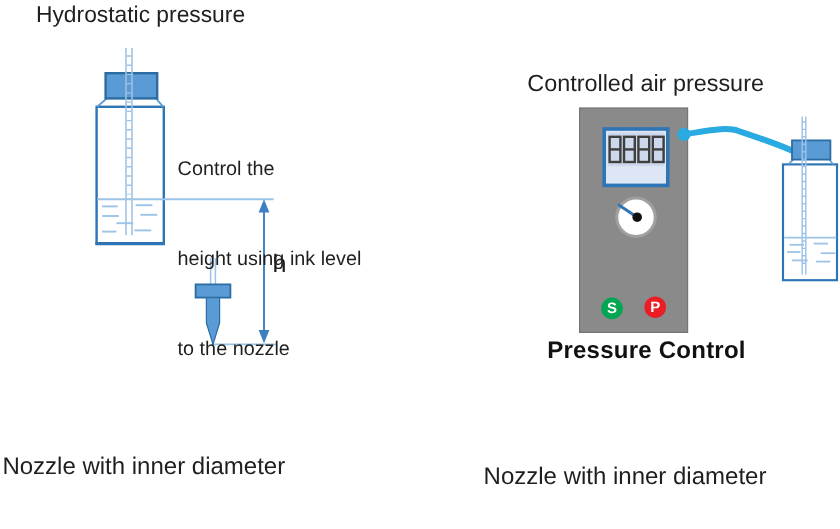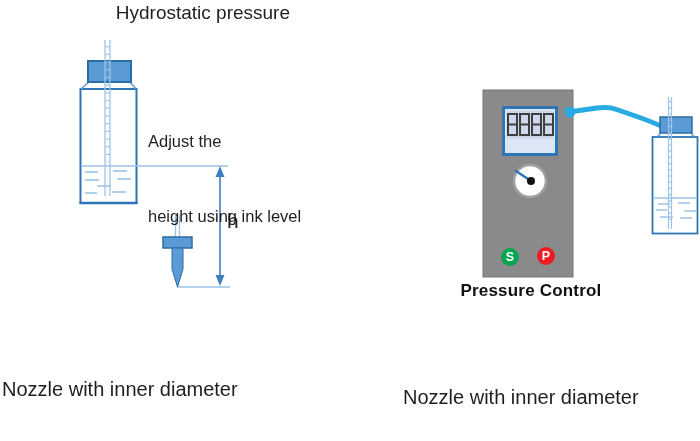--- a/index.html
+++ b/index.html
@@ -3,28 +3,28 @@
 <meta charset="utf-8">
 <style>
   html,body{margin:0;padding:0;background:#fff;}
   .canvas{
     position:relative;width:700px;height:441px;background:#ffffff;
     font-family:"Liberation Sans","DejaVu Sans",sans-serif;color:#1f1f1f;
     overflow:hidden;
   }
   .art{position:absolute;left:0;top:0;width:700px;height:441px;z-index:1;}
   .txt{position:absolute;z-index:2;white-space:pre;}
-  .title-left{left:30px;top:2px;width:260px;text-align:right;font-size:19px;}
+  .title-left{left:30px;top:2px;width:260px;text-align:left;font-size:19px;}
   .title-right{left:398px;top:0px;width:280px;text-align:center;font-size:19.5px;line-height:28px;}
   .annotation{left:148px;top:79px;font-size:16.5px;line-height:25px;}
   .h-label{left:227px;top:209px;font-size:21px;}
   .caption-left{left:2px;top:317px;font-size:20px;line-height:29px;}
   .caption-right{left:403px;top:325px;font-size:20px;line-height:29px;}
   .pressure-label{left:456px;top:281px;width:150px;text-align:center;
-    font-size:17px;font-weight:bold;color:#111;letter-spacing:0.2px;}
+    font-size:20px;font-weight:bold;color:#111;letter-spacing:0.2px;}
   .btn{
     position:absolute;z-index:2;width:18px;height:18px;border-radius:50%;
     display:flex;align-items:center;justify-content:center;
     color:#fff;font-size:12.5px;font-weight:bold;line-height:1;
   }
   .btn-s{left:501px;top:248px;background:#00A651;}
   .btn-p{left:537px;top:247px;background:#EC1C24;}
 </style>
 </head>
 <body>
@@ -106,25 +106,27 @@
         <line x1="684" y1="211" x2="696" y2="211"></line>
         <line x1="660" y1="217" x2="673" y2="217"></line>
         <line x1="680" y1="218" x2="692" y2="218"></line>
       </g>
     </g>
   </svg>
 
   <div class="txt title-left">Hydrostatic pressure</div>
 
   <div class="txt title-right">
+    <div>Controlled air pressure</div>
   </div>
 
   <div class="txt annotation">
-    <div>Adjust the</div>
+    <div>Control the</div>
     <div>height using ink level</div>
+    <div>to the nozzle</div>
   </div>
 
   <div class="txt h-label">h</div>
 
   <div class="txt caption-left">
     <div>Nozzle with inner diameter</div>
     
     
   </div>
 

